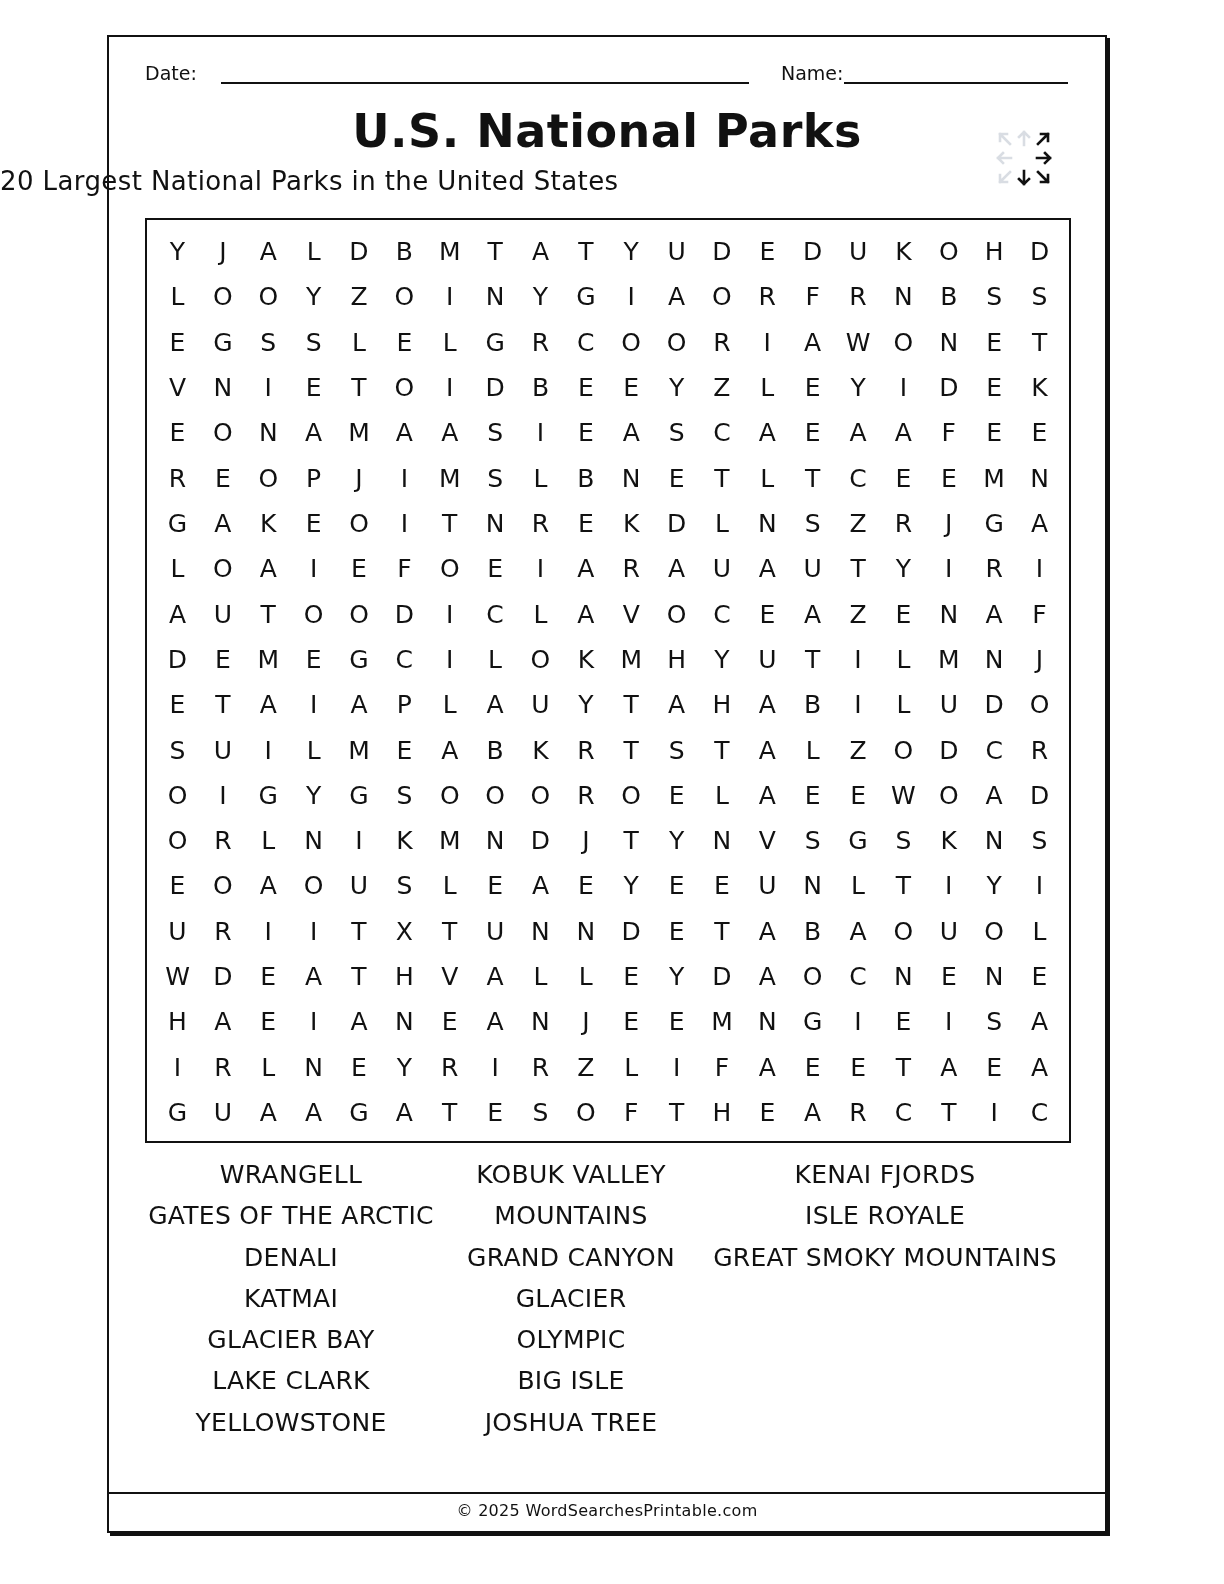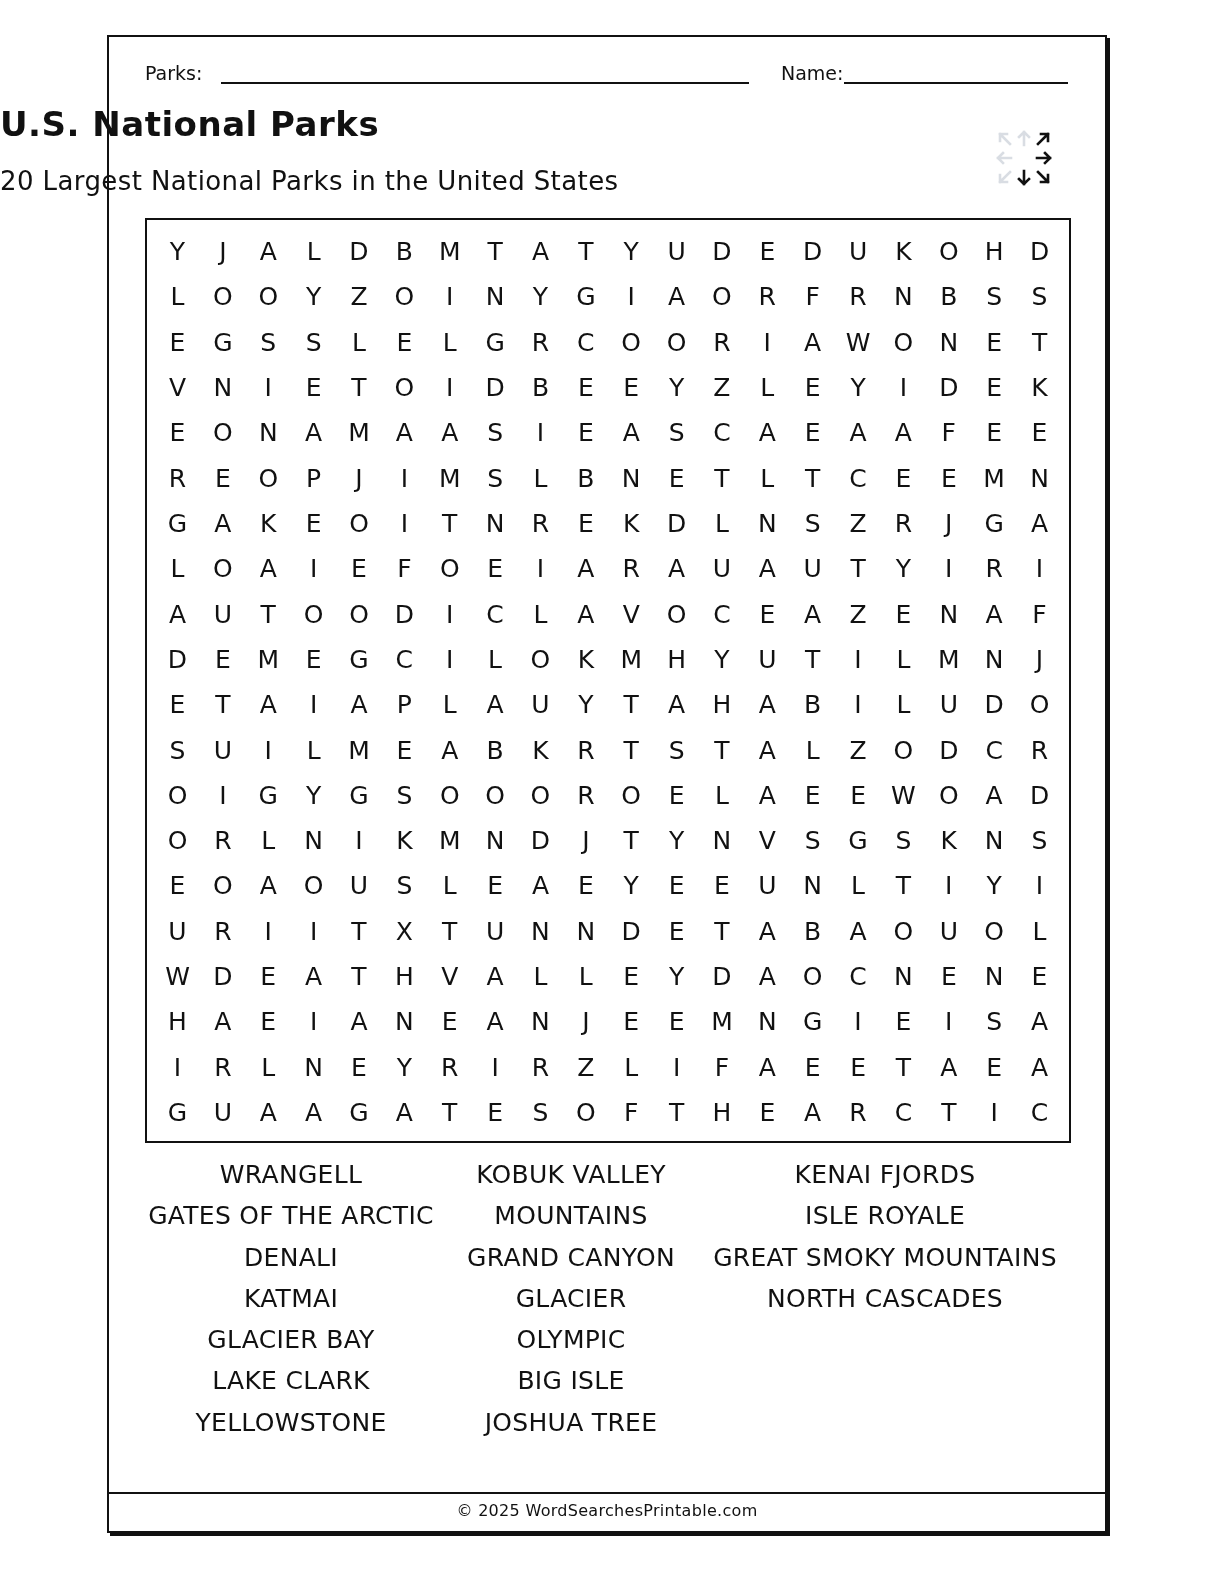--- a/index.html
+++ b/index.html
@@ -3,38 +3,38 @@
   <meta charset="utf-8">
   <style>
     html, body { margin: 0; padding: 0; background: #ffffff; }
     body { width: 1224px; height: 1584px; position: relative; font-family: "DejaVu Sans", "Liberation Sans", sans-serif; color: #111; overflow: hidden; }
     .page-border { position: absolute; left: 107px; top: 35px; width: 996px; height: 1494px; border: 2px solid #111; box-shadow: 3px 3px 0 #111; box-sizing: content-box; }
     .name-row { position: absolute; left: 145px; top: 60px; width: 925px; height: 28px; font-size: 19px; }
     .name-label { position: absolute; left: 0; top: 2px; }
     .name-line { position: absolute; left: 76px; top: 22px; width: 528px; border-bottom: 2px solid #111; height: 0; }
     .date-label { position: absolute; left: 636px; top: 2px; }
     .date-line { position: absolute; left: 699px; top: 22px; width: 224px; border-bottom: 2px solid #111; height: 0; }
-    .title { position: absolute; left: 0; width: 1214px; top: 104px; text-align: left; font-size: 34px; font-weight: bold; letter-spacing: 0.5px; }
+    .title { position: absolute; left: 0; width: 1214px; top: 104px; text-align: center; font-size: 46px; font-weight: bold; letter-spacing: 0.5px; }
     .subtitle { position: absolute; left: 0; width: 1214px; top: 166px; text-align: left; font-size: 26px; letter-spacing: 0.4px; }
     .direction-icon { position: absolute; left: 994px; top: 128px; width: 60px; height: 60px; }
     .grid-box { position: absolute; left: 145px; top: 218px; width: 922px; height: 921px; border: 2px solid #111; }
     .grid-cell { position: absolute; width: 45px; height: 45px; margin-left: -22px; margin-top: -22px; text-align: center; line-height: 45px; font-size: 25px; font-family: "DejaVu Sans", sans-serif; }
     .words { position: absolute; top: 1156px; font-size: 25px; letter-spacing: 0.3px; }
     .word-col { position: absolute; top: 0; text-align: center; }
     .word { height: 41.3px; line-height: 38px; white-space: nowrap; }
     .footer-line { position: absolute; left: 109px; top: 1492px; width: 996px; border-top: 2px solid #111; }
     .footer { position: absolute; left: 0; width: 1214px; top: 1501px; text-align: center; font-size: 16px; letter-spacing: 0.3px; }
   </style>
 </head>
 <body>
 
 <div class="page-border"></div>
 
 <div class="name-row">
-  <span class="name-label">Parks:</span>
+  <span class="name-label">Date:</span>
   <div class="name-line"></div>
   <span class="date-label">Name:</span>
   <div class="date-line"></div>
 </div>
 
 <div class="title">U.S. National Parks</div>
 <div class="subtitle">20 Largest National Parks in the United States</div>
 
 <div class="direction-icon">
   <svg width="60" height="60" viewBox="0 0 60 60" fill="none" stroke-width="2.6" stroke-linecap="square">
@@ -475,18 +475,17 @@
     <div class="word">GRAND CANYON</div>
     <div class="word">GLACIER</div>
     <div class="word">OLYMPIC</div>
     <div class="word">BIG ISLE</div>
     <div class="word">JOSHUA TREE</div>
   </div>
   <div class="word-col" style="left:706px;width:358px;">
     <div class="word">KENAI FJORDS</div>
     <div class="word">ISLE ROYALE</div>
     <div class="word">GREAT SMOKY MOUNTAINS</div>
-    <div class="word">NORTH CASCADES</div>
   </div>
 </div>
 
 <div class="footer-line"></div>
 <div class="footer">© 2025 WordSearchesPrintable.com</div>
 
 </body></html>

